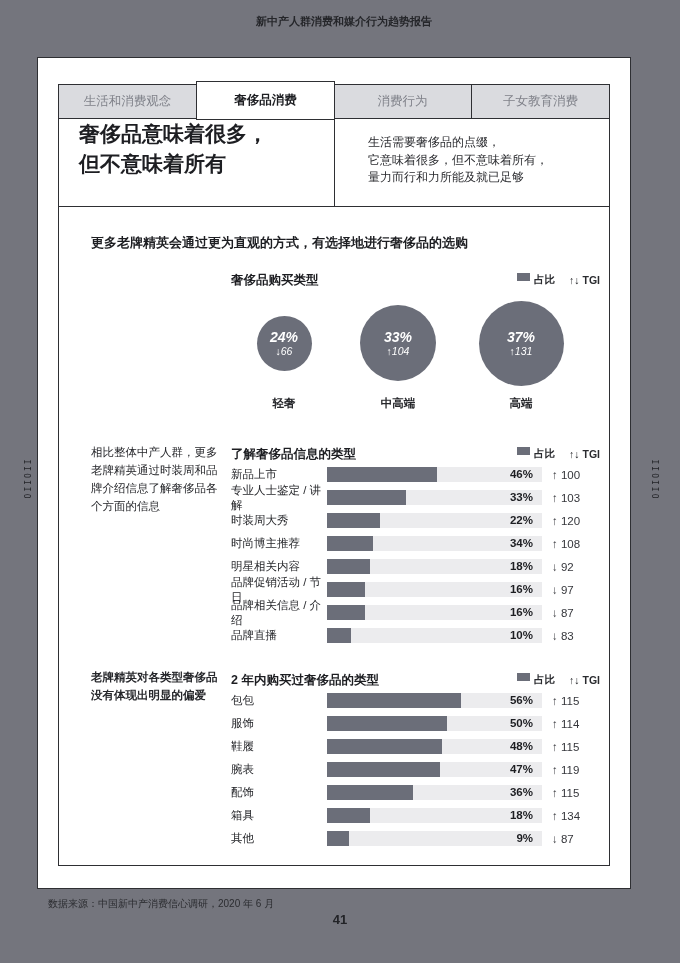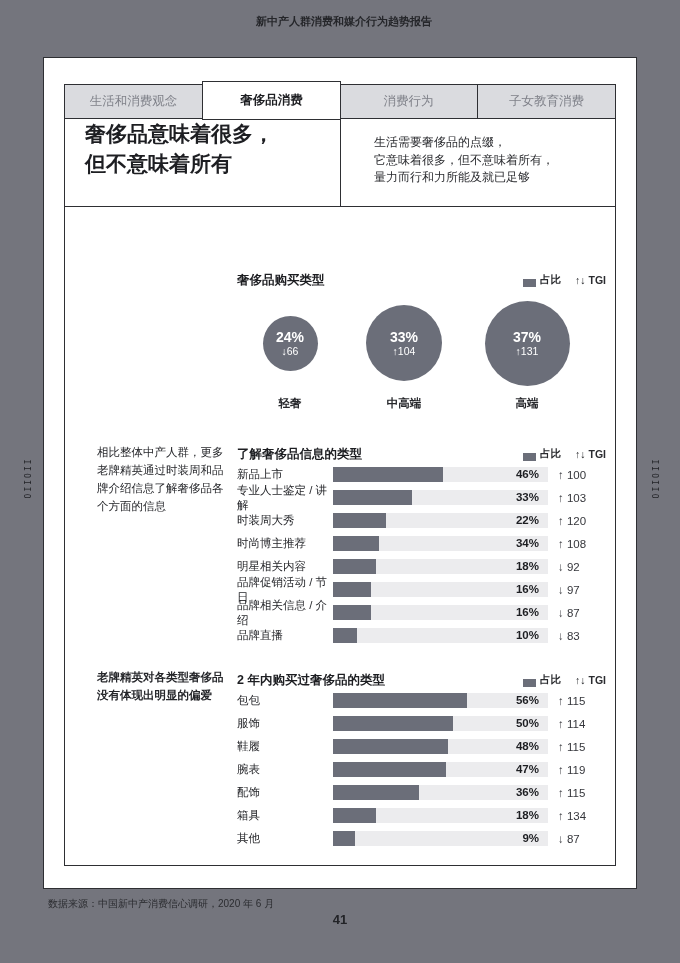--- a/index.html
+++ b/index.html
@@ -1,18 +1,18 @@
 <!DOCTYPE html>
 <html><head>
 <meta charset="utf-8">
 <style>
   html,body{margin:0;padding:0;}
   body{width:680px;height:963px;background:#74757d;font-family:"Liberation Sans",sans-serif;position:relative;overflow:hidden;}
   .doc-header{position:absolute;top:14px;left:4px;width:680px;text-align:center;font-size:11px;font-weight:700;color:#25262a;}
-  .card{position:absolute;left:43px;top:57px;width:594px;height:832px;background:#ffffff;border:1.5px solid #2e2f33;box-sizing:border-box;}
+  .card{position:absolute;left:37px;top:57px;width:594px;height:832px;background:#ffffff;border:1.5px solid #2e2f33;box-sizing:border-box;}
   .sheet{position:absolute;left:20px;right:20px;top:26px;bottom:22px;border:1.5px solid #2e2f33;display:flex;flex-direction:column;}
   
   .tabs{display:flex;height:33px;border-bottom:1.5px solid #2e2f33;flex:0 0 auto;}
   .tab{flex:1;display:flex;align-items:center;justify-content:center;background:#dadbdf;color:#7f8189;font-size:12.5px;border-right:1.5px solid #2e2f33;cursor:default;}
   .tab:last-child{border-right:none;}
   .tab.active{background:#ffffff;color:#1d1e22;font-weight:700;border:1.5px solid #2e2f33;margin:-4px -1px -2px -1px;position:relative;z-index:2;}
   
   .hero{display:flex;height:87px;border-bottom:1.5px solid #2e2f33;flex:0 0 auto;}
   .hero-left{width:276px;border-right:1.5px solid #2e2f33;box-sizing:border-box;display:flex;flex-direction:column;justify-content:flex-start;padding-left:20px;}
   .hero-title{font-size:21px;font-weight:700;color:#1d1e22;line-height:30px;white-space:pre-line;}
@@ -21,28 +21,28 @@
   
   .content{position:relative;flex:1;}
   .intro{position:absolute;top:27px;left:32px;font-size:13px;font-weight:700;color:#1d1e22;}
   .note{position:absolute;left:32px;width:150px;font-size:11.5px;line-height:18px;color:#26272b;white-space:pre-line;}
   .note-1{top:63px;} .note-2{top:236px;} .note-3{top:461px;font-weight:bold;}
   .chart{position:absolute;left:172px;width:369px;}
   .chart-1{top:66px;} .chart-2{top:240px;} .chart-3{top:466px;}
   .chart-header{display:flex;justify-content:space-between;align-items:center;height:14px;margin-bottom:2px;}
   .chart-title{font-size:12.5px;font-weight:700;color:#1d1e22;}
   .legend{display:flex;align-items:center;gap:14px;}
-  .legend-item{display:flex;align-items:flex-end;gap:4px;}
+  .legend-item{display:flex;align-items:flex-start;gap:4px;}
   .legend-swatch{width:13px;height:8px;background:#6b6e79;}
   .legend-label,.legend-tgi{font-size:10.5px;font-weight:700;color:#2a2b2f;}
   
   .bubbles{position:relative;height:132px;}
   .bubble-item{position:absolute;top:0;width:130px;transform:translateX(-50%);display:flex;flex-direction:column;align-items:center;}
   .bubble-item:nth-child(1){left:53px;} .bubble-item:nth-child(2){left:167px;} .bubble-item:nth-child(3){left:290px;}
-  .bubble-wrap{height:96px;margin-top:6px;display:flex;align-items:center;justify-content:center;}
+  .bubble-wrap{height:96px;margin-top:6px;display:flex;align-items:center;justify-content:center;font-style:italic;}
   .bubble{border-radius:50%;background:#6b6e79;color:#ffffff;display:flex;flex-direction:column;align-items:center;justify-content:center;}
   .bubble-pct{font-size:14px;font-weight:700;line-height:16px;}
   .bubble-tgi{font-size:10.5px;line-height:13px;}
   .bubble-label{margin-top:5px;font-size:11.5px;font-weight:700;color:#26272b;}
   
   .bar-rows{margin-top:2px;}
   .bar-row{display:flex;align-items:center;height:23px;}
   .bar-label{width:96px;font-size:11.5px;color:#26272b;flex:0 0 auto;}
   .bar-track{width:215px;height:15px;background:#ececee;position:relative;flex:0 0 auto;}
   .bar-fill{height:100%;background:#6b6e79;}
@@ -79,20 +79,21 @@
 但不意味着所有</div>
       </div>
       <div class="hero-right">
         <div class="hero-summary">生活需要奢侈品的点缀，
 它意味着很多，但不意味着所有，
 量力而行和力所能及就已足够</div>
       </div>
     </div>
 
     <div class="content">
+      <div class="intro">更多老牌精英会通过更为直观的方式，有选择地进行奢侈品的选购</div>
 
       <div class="chart chart-1">
         <div class="chart-header">
           <div class="chart-title">奢侈品购买类型</div>
           <div class="legend">
             <div class="legend-item">
                 <span class="legend-swatch"></span>
                 <span class="legend-label">占比</span>
               </div>
             <span class="legend-tgi">↑↓ TGI</span>

